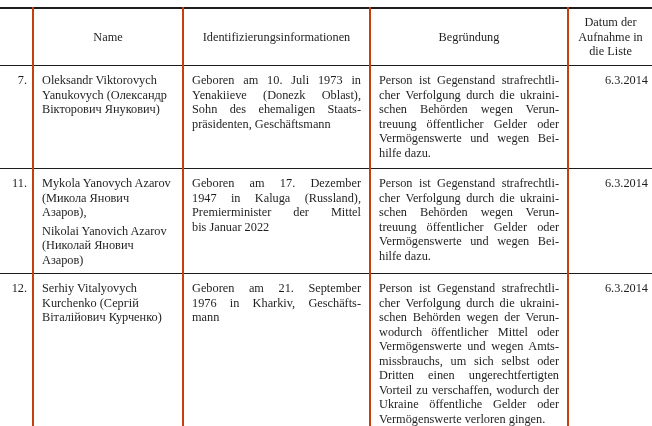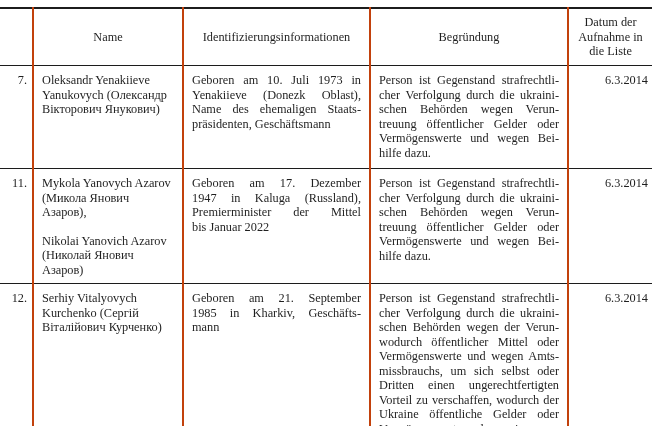--- a/index.html
+++ b/index.html
@@ -54,21 +54,21 @@
   tbody tr.row-0 { height: 103px; }
   tbody tr.row-1 { height: 104px; }
   tbody tr.row-2 { height: 155px; }
 
   td.cell-number { text-align: right; padding-right: 5px; }
   td.cell-name   { padding-right: 7px; }
   td.cell-date   { text-align: right; padding-left: 4px; padding-right: 4px; }
 
   .jl { text-align: justify; text-align-last: justify; }
   .ll { text-align: left; }
-  .name-paragraph + .name-paragraph { margin-top: 14px; }
+  .name-paragraph + .name-paragraph { margin-top: 4px; }
 </style>
 </head>
 <body>
 
 <div class="page">
   <table class="sanctions">
     <colgroup>
       <col class="c-num">
       <col class="c-name">
       <col class="c-ident">
@@ -82,29 +82,29 @@
         <th>Identifizierungsinformationen</th>
         <th>Begründung</th>
         <th>Datum der Aufnahme in die Liste</th>
       </tr>
     </thead>
     <tbody>
         <tr class="row-0">
           <td class="cell-number">7.</td>
           <td class="cell-name">
             <div class="name-paragraph">
-              <div class="ll">Oleksandr Yenakiieve</div>
+              <div class="ll">Oleksandr Viktorovych</div>
               <div class="ll">Yanukovych (Олександр</div>
               <div class="ll">Вікторович Янукович)</div>
             </div>
           </td>
           <td class="cell-ident">
             <div class="jl">Geboren am 10. Juli 1973 in</div>
             <div class="jl">Yenakiieve (Donezk Oblast),</div>
-            <div class="jl">Name des ehemaligen Staats-</div>
+            <div class="jl">Sohn des ehemaligen Staats-</div>
             <div class="ll">präsidenten, Geschäftsmann</div>
           </td>
           <td class="cell-reason">
             <div class="jl">Person ist Gegenstand strafrechtli-</div>
             <div class="jl">cher Verfolgung durch die ukraini-</div>
             <div class="jl">schen Behörden wegen Verun-</div>
             <div class="jl">treuung öffentlicher Gelder oder</div>
             <div class="jl">Vermögenswerte und wegen Bei-</div>
             <div class="ll">hilfe dazu.</div>
           </td>
@@ -142,21 +142,21 @@
           <td class="cell-number">12.</td>
           <td class="cell-name">
             <div class="name-paragraph">
               <div class="ll">Serhiy Vitalyovych</div>
               <div class="ll">Kurchenko (Сергій</div>
               <div class="ll">Віталійович Курченко)</div>
             </div>
           </td>
           <td class="cell-ident">
             <div class="jl">Geboren am 21. September</div>
-            <div class="jl">1985 in Kharkiv, Geschäfts-</div>
+            <div class="jl">1976 in Kharkiv, Geschäfts-</div>
             <div class="ll">mann</div>
           </td>
           <td class="cell-reason">
             <div class="jl">Person ist Gegenstand strafrechtli-</div>
             <div class="jl">cher Verfolgung durch die ukraini-</div>
             <div class="jl">schen Behörden wegen der Verun-</div>
             <div class="jl">wodurch öffentlicher Mittel oder</div>
             <div class="jl">Vermögenswerte und wegen Amts-</div>
             <div class="jl">missbrauchs, um sich selbst oder</div>
             <div class="jl">Dritten einen ungerechtfertigten</div>

